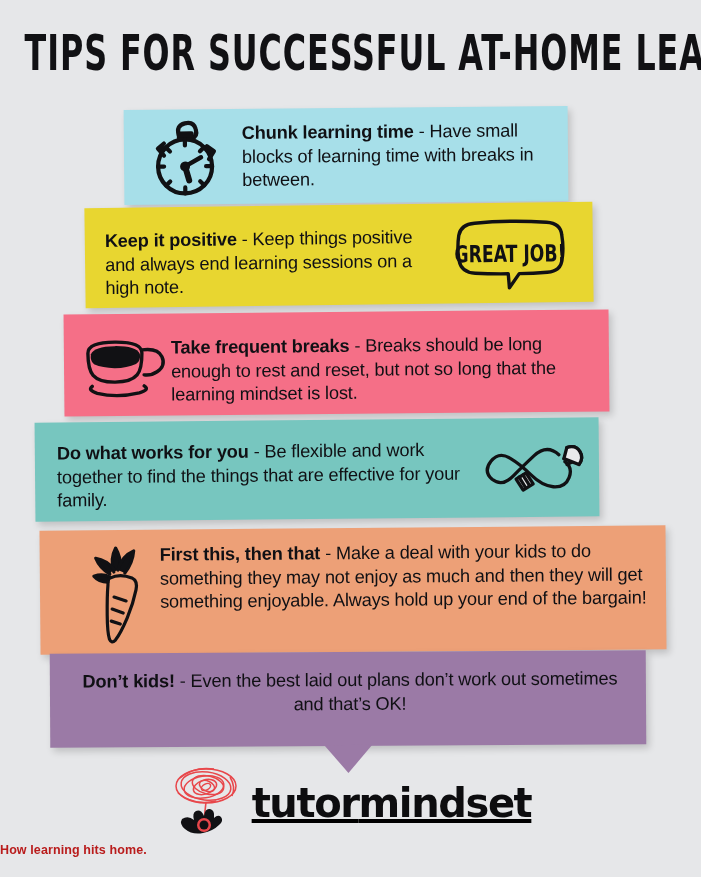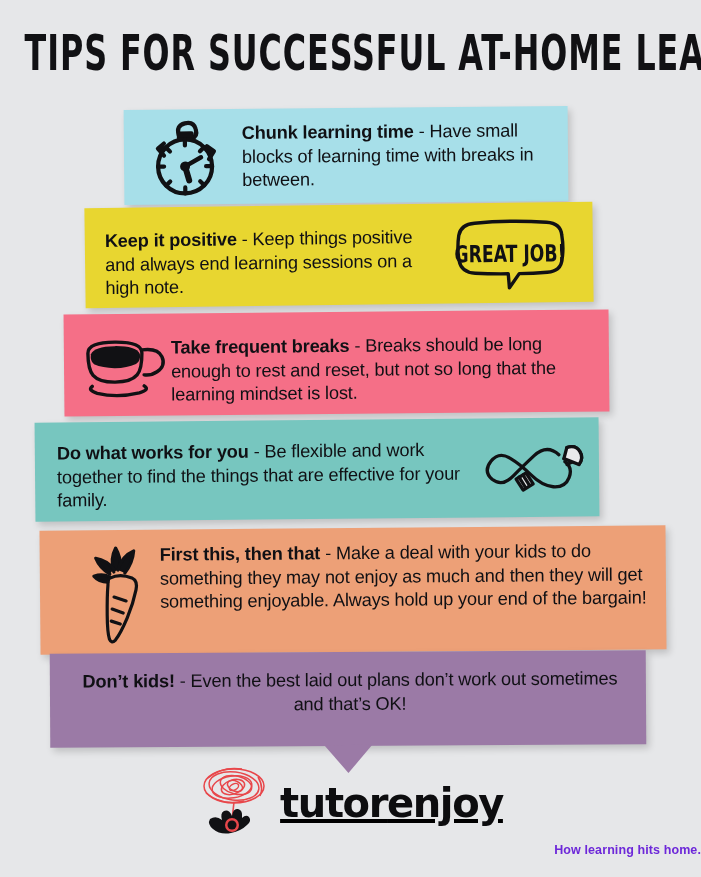--- a/index.html
+++ b/index.html
@@ -89,24 +89,24 @@
   .logo-words .w{
     font-family:"DejaVu Sans","Liberation Sans",sans-serif;
     font-weight:700;
     font-size:40px;
     color:#0d0d0f;
     letter-spacing:-1.4px;
   }
   .tagline{
     position:absolute;
     left:0;top:843px;width:701px;
-    text-align:right;
+    text-align:left;
     font-size:12.5px;
     font-weight:700;
-    color:#6d28d9;
+    color:#b91c1c;
     letter-spacing:0.1px;
   }
 </style>
 </head>
 <body>
 
 <div class="page">
 
   <div class="title">TIPS FOR SUCCESSFUL AT-HOME LEARNING</div>
 
@@ -219,19 +219,19 @@
           </g>
           <g fill="#111114">
             <path d="M12 57 q6 -4 12 1 q-2 -7 2 -9 q5 -2 8 5 q1 -8 6 -7 q5 1 4 9 q4 -4 7 -1 q3 4 -2 8 q-6 6 -16 8 q-11 2 -18 -4 q-6 -5 -3 -10 z"></path>
             <circle cx="34" cy="63" r="7" fill="#e8474b"></circle>
             <circle cx="34" cy="63" r="4.5" fill="#111114"></circle>
           </g>
         </svg>
       </div>
       <div class="logo-words">
         <span class="w">tutor</span>
-        <span class="w">enjoy</span>
+        <span class="w">mindset</span>
       </div>
     </div>
   </div>
   <div class="tagline">How learning hits home.</div>
 
 </div>
 
 </body></html>

